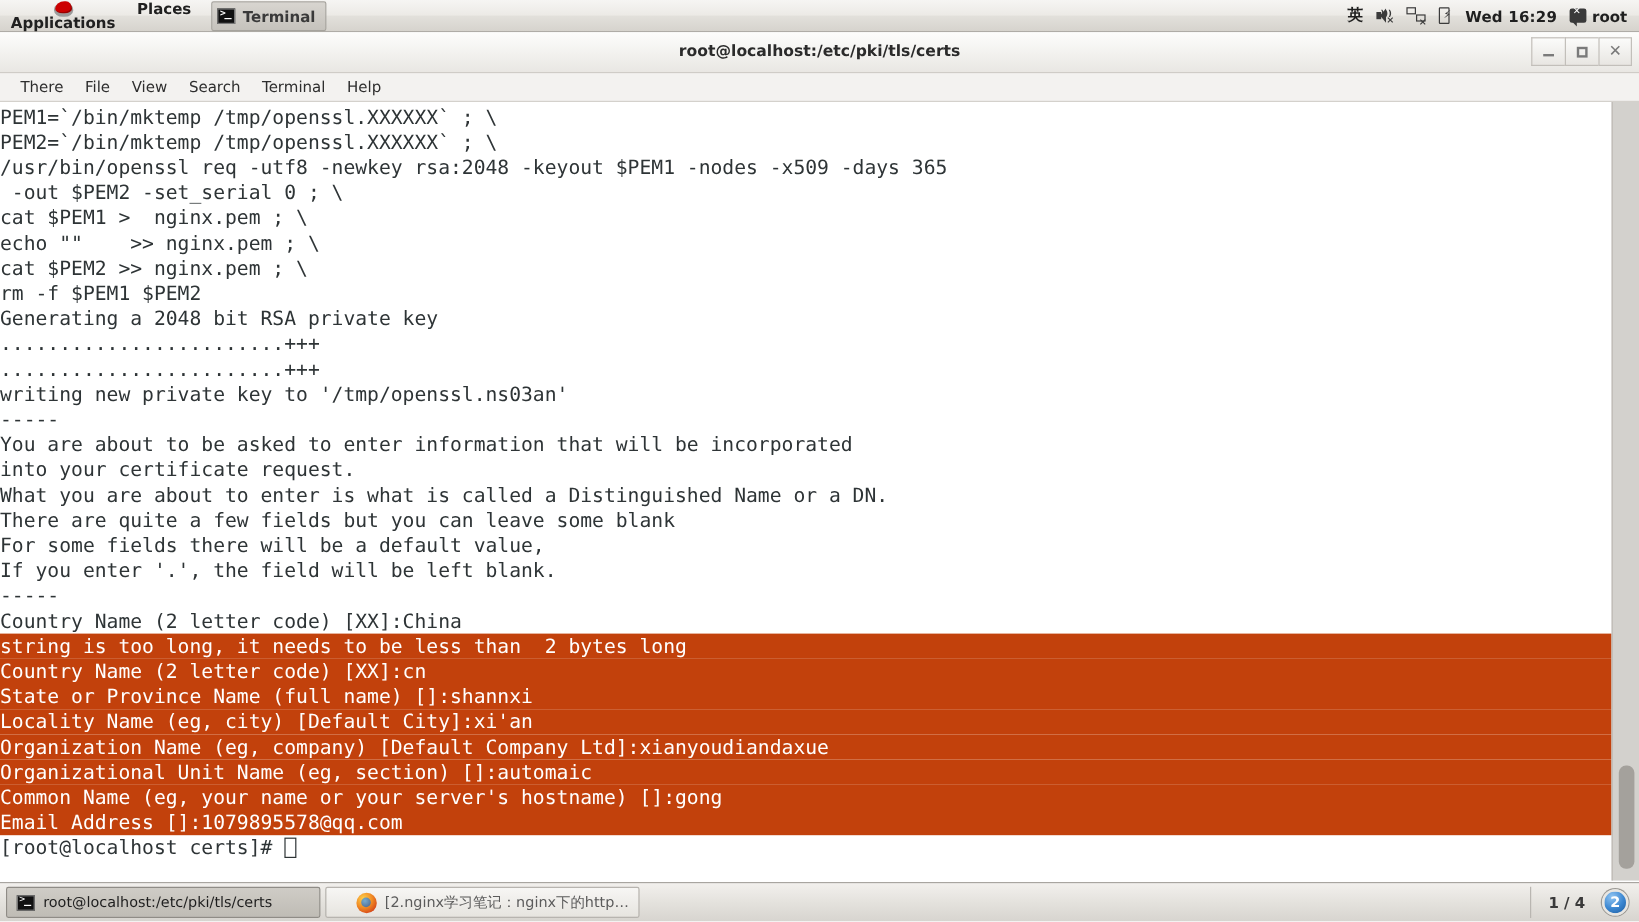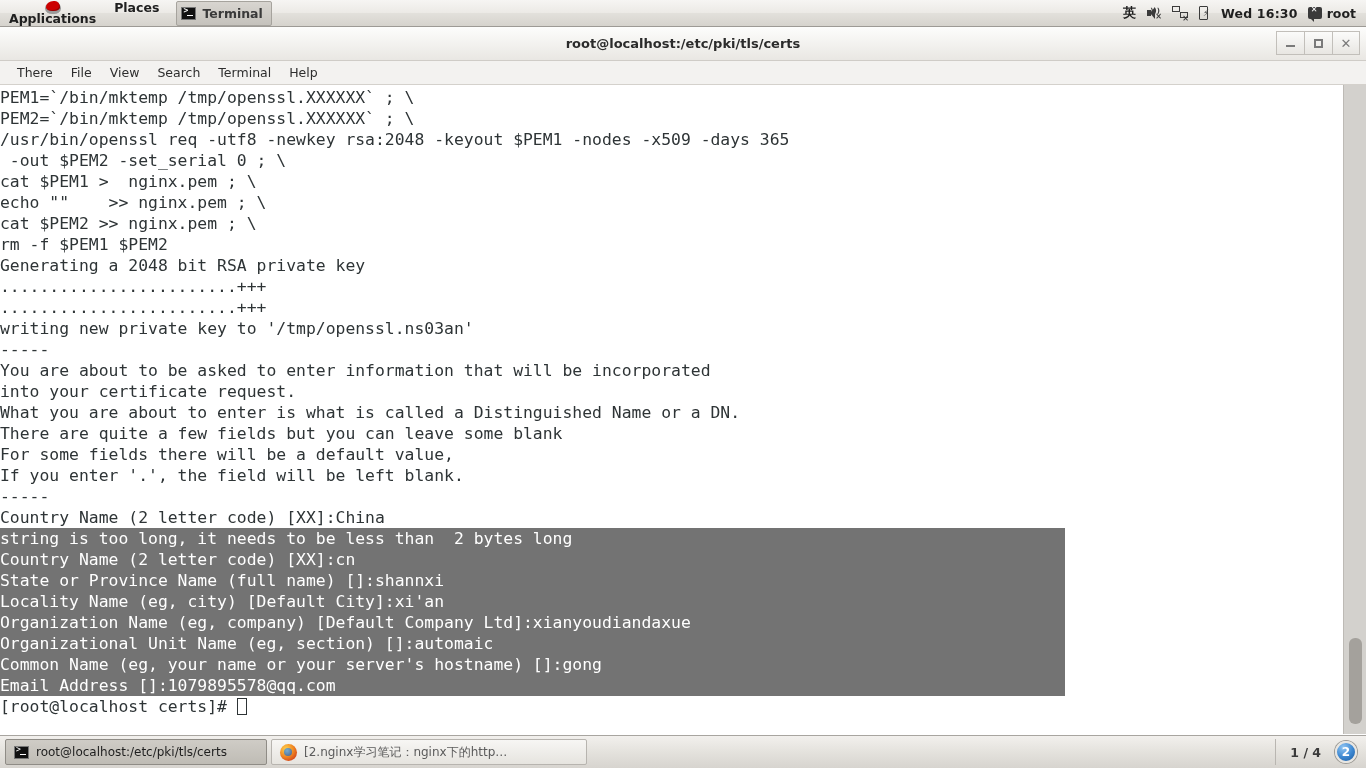--- a/index.html
+++ b/index.html
@@ -143,22 +143,22 @@
     position: absolute; left: 0; top: 0;
     width: 1343px; height: 649px;
     font-family: "DejaVu Sans Mono", "Liberation Mono", monospace;
     font-size: 16.4px; line-height: 21px;
     color: #2e3436; white-space: pre;
     padding-top: 2px;
     border-radius: 15px;
   }
   .tline { height: 21px; white-space: pre; }
   .tline.sel-full {
-    background: #737373; color: #ffffff;
-    width: 1065px;
+    background: #c2410c; color: #ffffff;
+    width: 1343px;
   }
   .cursor-block {
     display: inline-block; width: 10px; height: 17px;
     border: 1.5px solid #2e3436; vertical-align: -3px;
     background: transparent;
   }
 
   #scrollbar-track {
     position: absolute; right: 0; top: 0; width: 23px; height: 649px;
     background: #d3d1cd; border-left: 1px solid #bdbab5;
@@ -186,21 +186,21 @@
     cursor: default;
   }
   .task-btn.active {
     background: linear-gradient(to bottom,#cfccc6,#bfbcb5);
     border: 1px solid #8f8c86; color: #1e1e1e; font-weight: normal;
   }
   .task-btn .lbl { overflow: hidden; text-overflow: ellipsis; }
   .tb-w1 { width: 262px; }
   .tb-w2 { width: 262px; }
   .tb-w3 { width: 262px; }
-  .tb-w4 { width: 316px; }
+  .tb-w4 { width: 262px; justify-content: flex-end; }
   .file-mini-icon {
     width: 14px; height: 16px; flex: none;
     background: linear-gradient(to bottom,#e9e7e2,#cdcac4);
     border: 1px solid #9a9790; border-radius: 1px; position: relative;
   }
   .file-mini-icon::before {
     content:""; position:absolute; left:2px; top:3px; width:8px; height:1px;
     background:#7a776f; box-shadow: 0 3px 0 #7a776f, 0 6px 0 #7a776f;
   }
   .ff-icon {
@@ -264,21 +264,21 @@
           <span class="box2"></span>
           <span class="xm">×</span>
       </span>
     </div>
     <div class="tray-item">
       <span class="bat-icon">
         <span class="body"></span>
           <span class="bolt">⚡</span>
       </span>
     </div>
-    <div class="tray-item clock">Wed 16:30</div>
+    <div class="tray-item clock">Wed 16:29</div>
     <div class="tray-item user-block">
       <span class="chat-icon"></span>
       <span>root</span>
     </div>
   </div>
 </div>
 
 <div id="window">
 
   <div id="titlebar">

